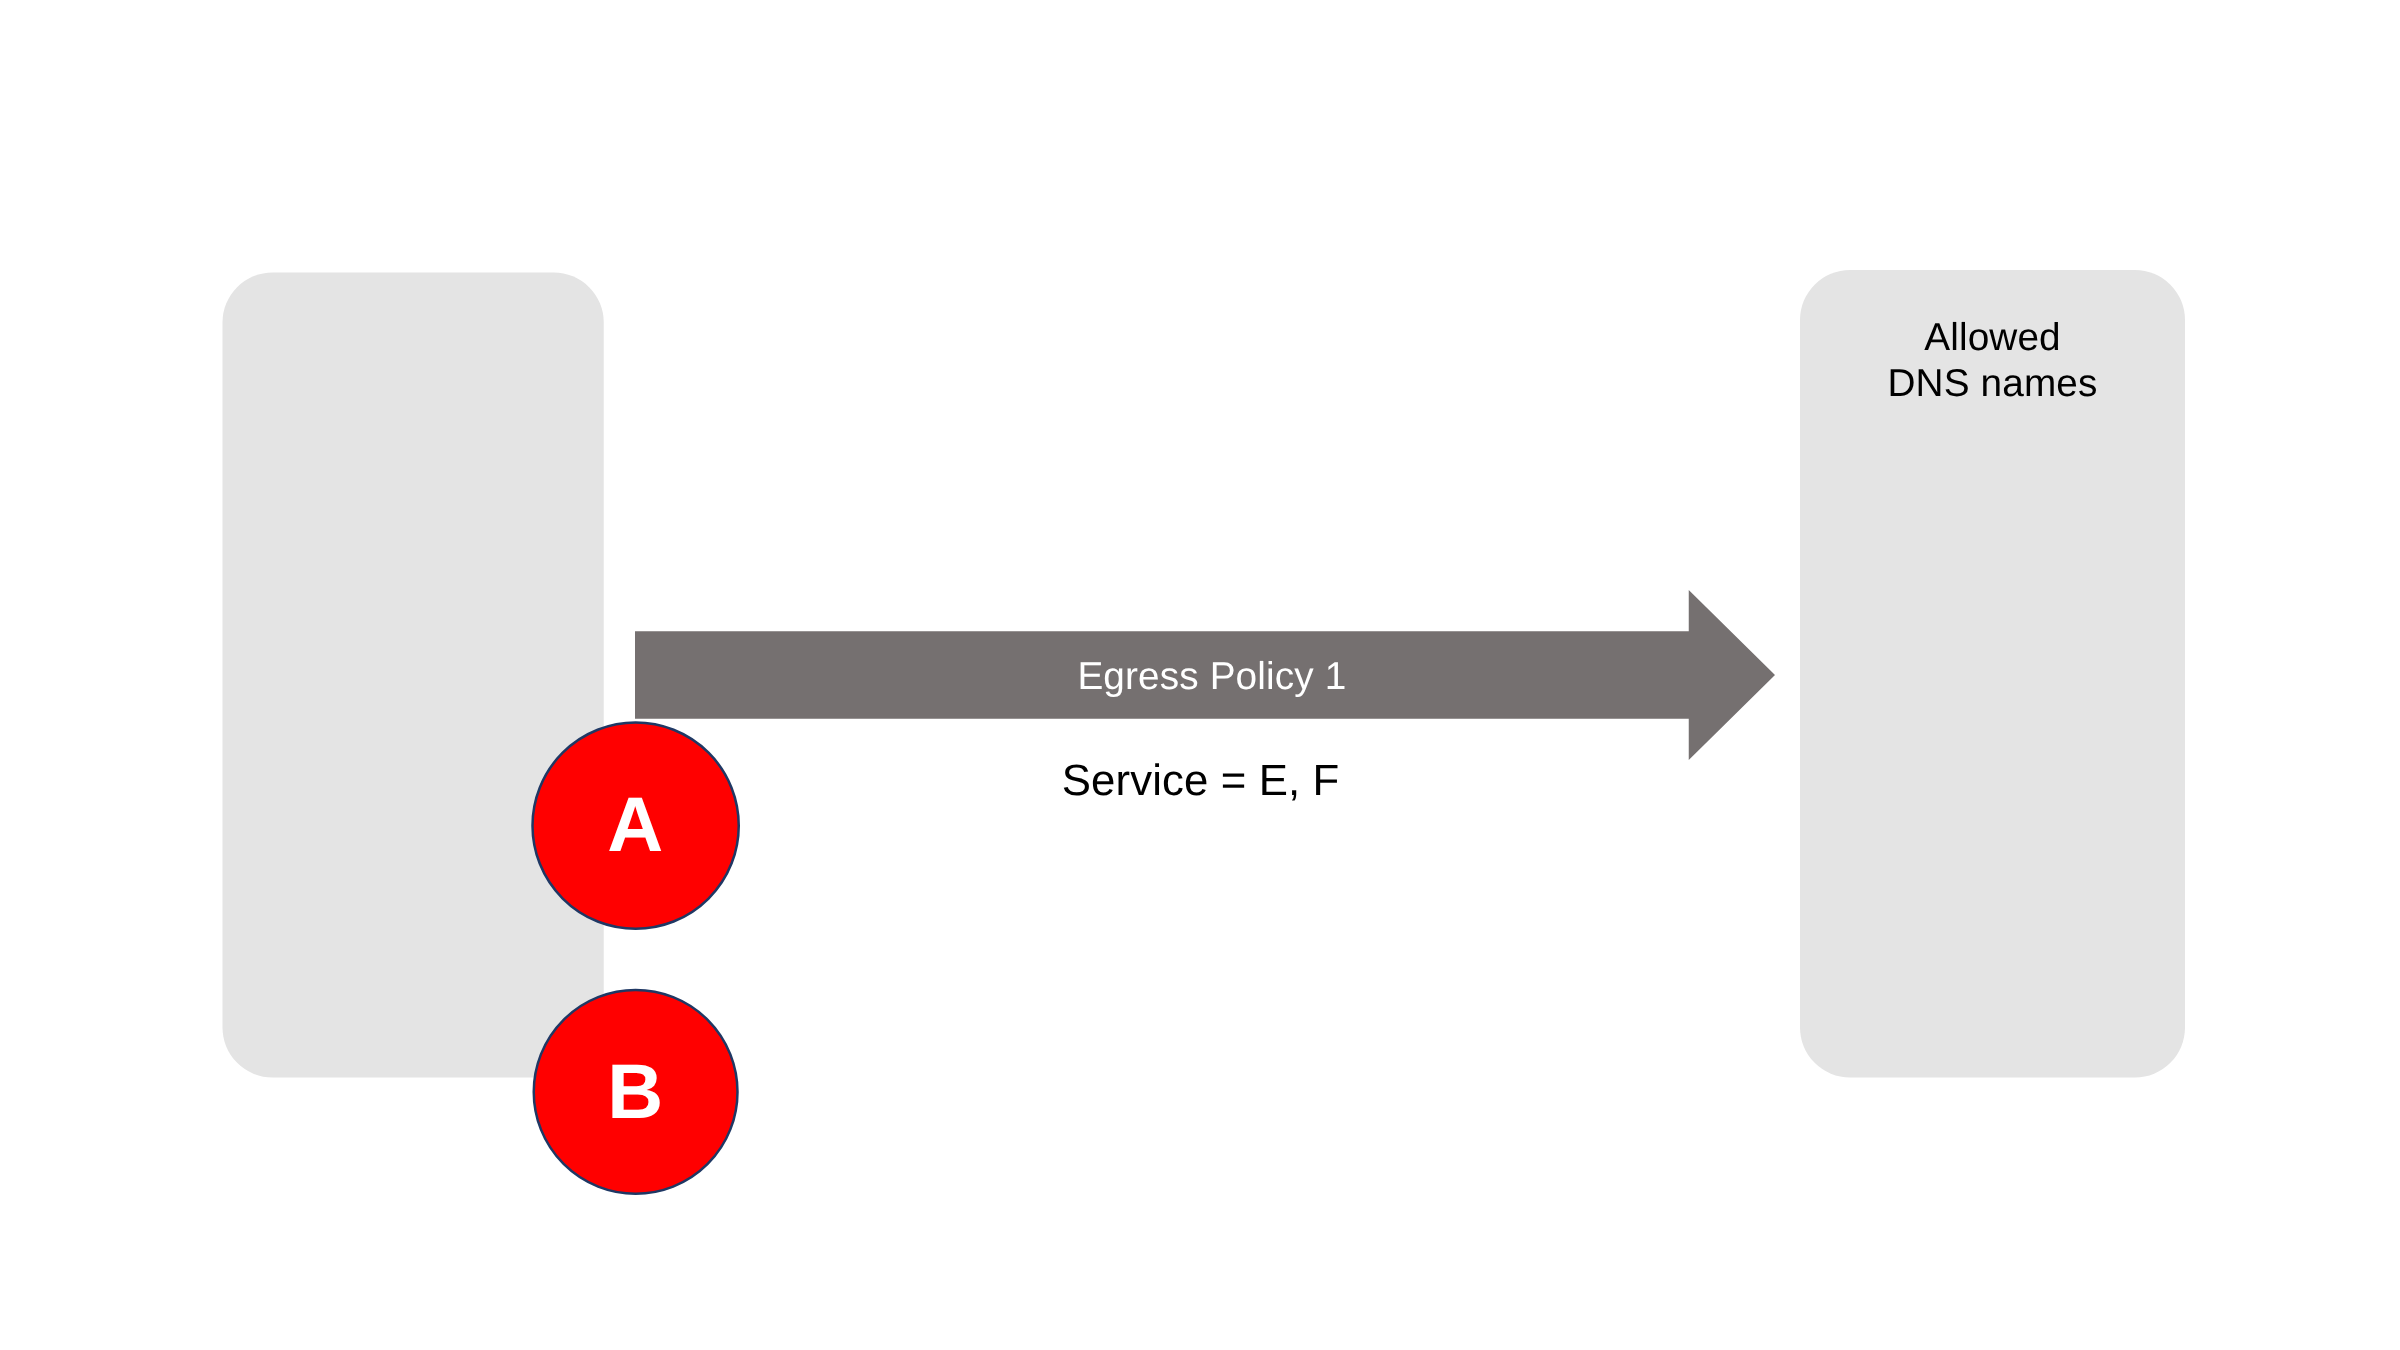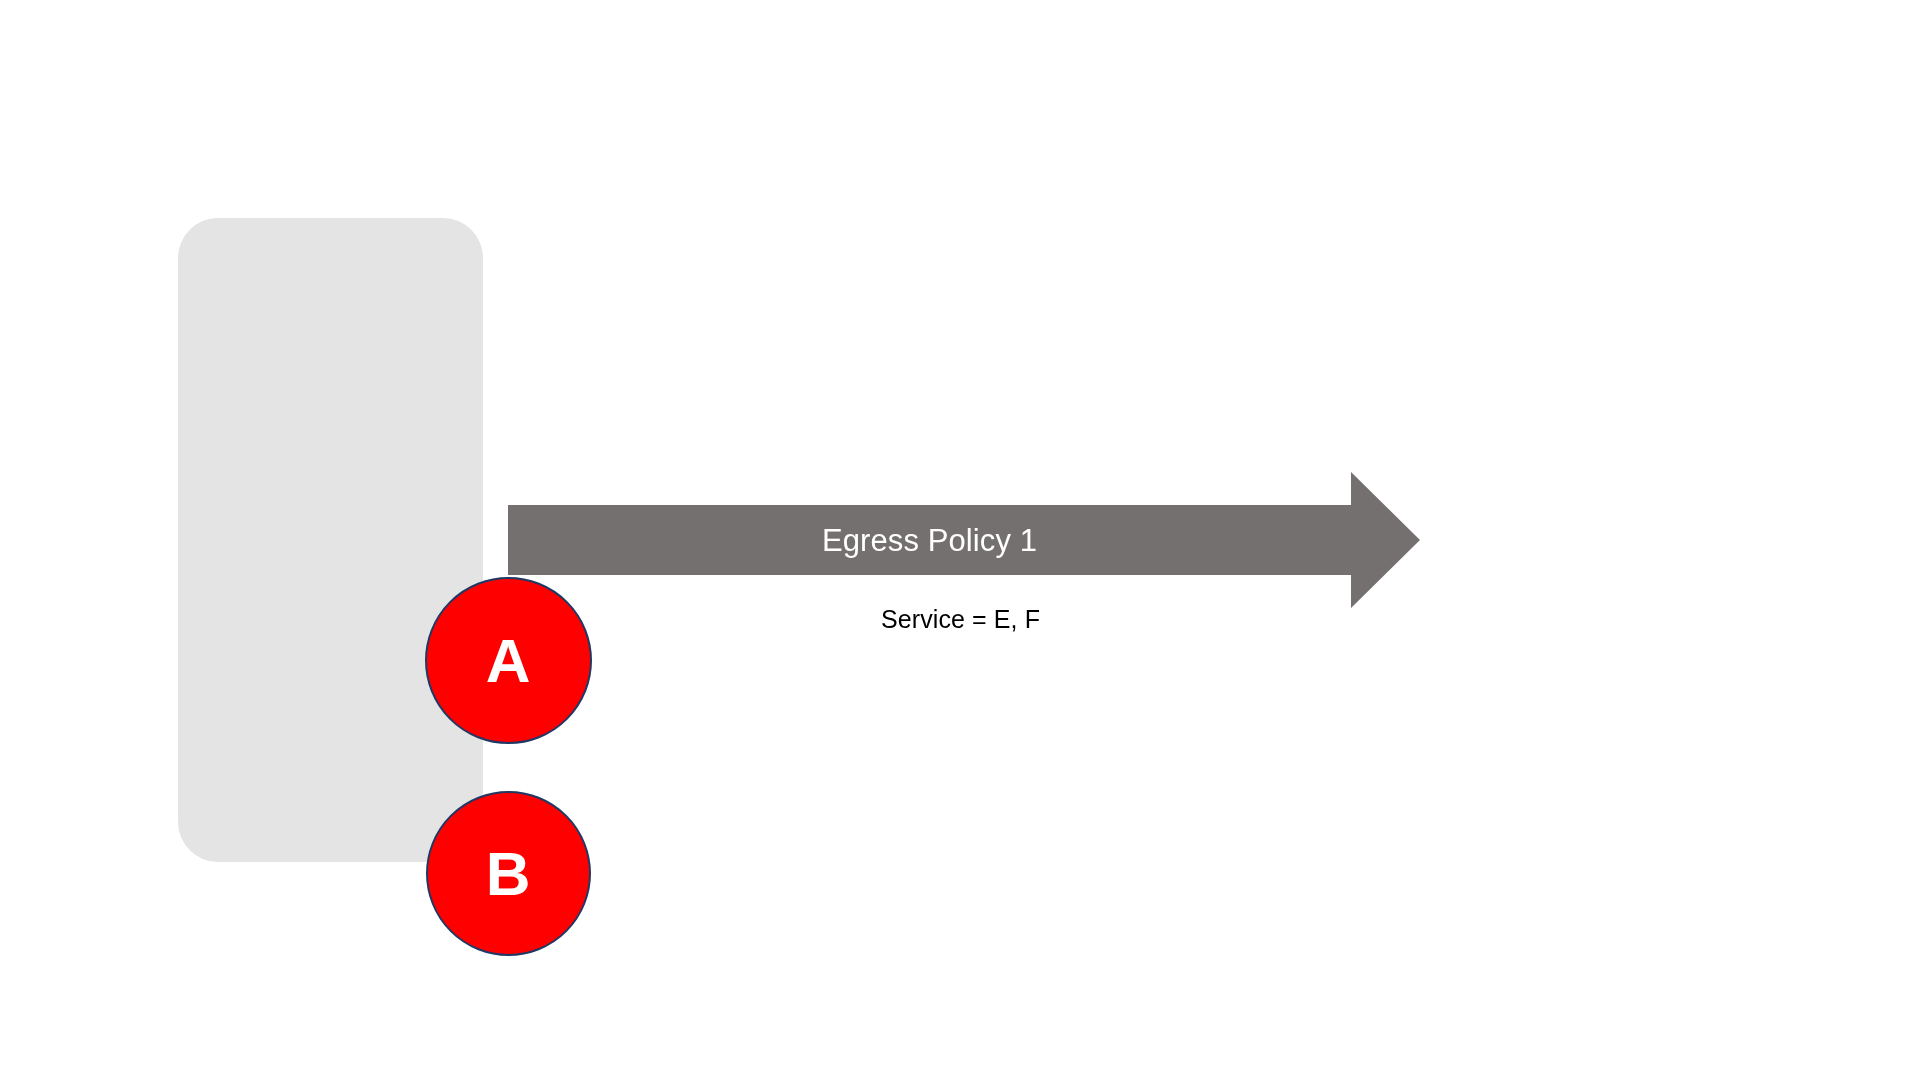--- a/index.html
+++ b/index.html
@@ -109,30 +109,31 @@
     width: 843px;
     height: 71px;
     display: flex;
     align-items: center;
     justify-content: center;
     color: #FFFFFF;
     font-size: 31px;
     font-weight: 400;
     letter-spacing: 0.1px;
     pointer-events: none;
+    padding-left: 40px;
   }
 
   #policy-service-label {
     position: absolute;
     left: 508px;
     top: 605px;
     width: 905px;
     text-align: center;
     color: #000000;
-    font-size: 25px;
+    font-size: 35px;
     font-weight: 400;
     letter-spacing: 0.1px;
   }
 </style>
 </head>
 <body>
 
 <div id="canvas">
 
   <div class="group-panel" id="panel-left">
@@ -148,14 +149,18 @@
 
   <div id="policy-arrow">
     <svg viewBox="0 0 912 136" preserveAspectRatio="none">
       <polygon points="0,33 843,33 843,0 912,68 843,136 843,103 0,103" fill="#757070"></polygon>
     </svg>
   </div>
   <div id="policy-arrow-label">Egress Policy 1</div>
 
   <div id="policy-service-label">Service = E, F</div>
 
+  <div class="group-panel" id="panel-right">
+    <div class="panel-title"><span>Allowed</span><br><span>DNS names</span></div>
+
+  </div>
 
 </div>
 
 </body></html>

